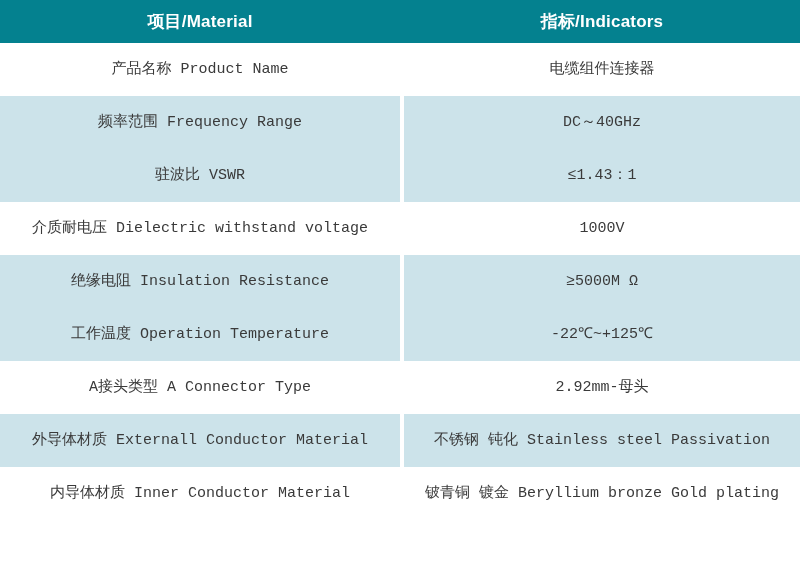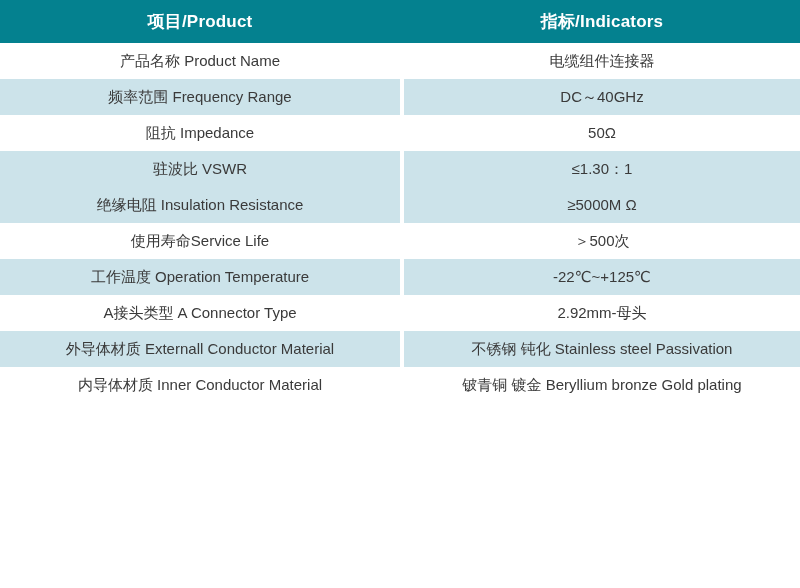--- a/index.html
+++ b/index.html
@@ -32,21 +32,22 @@
     letter-spacing: 0.2px;
     text-align: center;
     vertical-align: middle;
     padding: 0;
     margin: 0;
     border: 0;
   }
 
   
   .spec-row {
-    height: 36px;
+    height: 53px;
+    font-family: Liberation Mono, monospace;
   }
   .spec-row.odd  td { background: #ffffff; }
   .spec-row.even td { background: #cce3ea; margin-left: 44px; }
 
   .spec-row td {
     font-size: 15px;
     color: #3a3a3a;
     text-align: center;
     vertical-align: middle;
     padding: 0 6px;
@@ -74,55 +75,50 @@
 <body>
 
 <table id="spec-table">
   <colgroup>
     <col class="col-project">
     <col class="gutter-col">
     <col class="col-indicator">
   </colgroup>
   <thead>
     <tr class="thead-row">
-      <th>项目/Product</th>
+      <th>项目/Material</th>
       <th class="gutter"></th>
       <th>指标/Indicators</th>
     </tr>
   </thead>
   <tbody id="spec-body">
       <tr class="spec-row odd">
         <td>产品名称 Product Name</td>
         <td class="gutter"></td>
         <td>电缆组件连接器</td>
       </tr>
       <tr class="spec-row even">
         <td>频率范围 Frequency Range</td>
         <td class="gutter"></td>
         <td>DC～40GHz</td>
       </tr>
-      <tr class="spec-row odd">
-        <td>阻抗 Impedance</td>
-        <td class="gutter"></td>
-        <td>50Ω</td>
-      </tr>
       <tr class="spec-row even">
         <td>驻波比 VSWR</td>
         <td class="gutter"></td>
-        <td>≤1.30：1</td>
+        <td>≤1.43：1</td>
+      </tr>
+      <tr class="spec-row odd">
+        <td>介质耐电压 Dielectric withstand voltage</td>
+        <td class="gutter"></td>
+        <td>1000V</td>
       </tr>
       <tr class="spec-row even">
         <td>绝缘电阻 Insulation Resistance</td>
         <td class="gutter"></td>
         <td>≥5000M Ω</td>
-      </tr>
-      <tr class="spec-row odd">
-        <td>使用寿命Service Life</td>
-        <td class="gutter"></td>
-        <td>＞500次</td>
       </tr>
       <tr class="spec-row even">
         <td>工作温度 Operation Temperature</td>
         <td class="gutter"></td>
         <td>-22℃~+125℃</td>
       </tr>
       <tr class="spec-row odd">
         <td>A接头类型 A Connector Type</td>
         <td class="gutter"></td>
         <td>2.92mm-母头</td>

